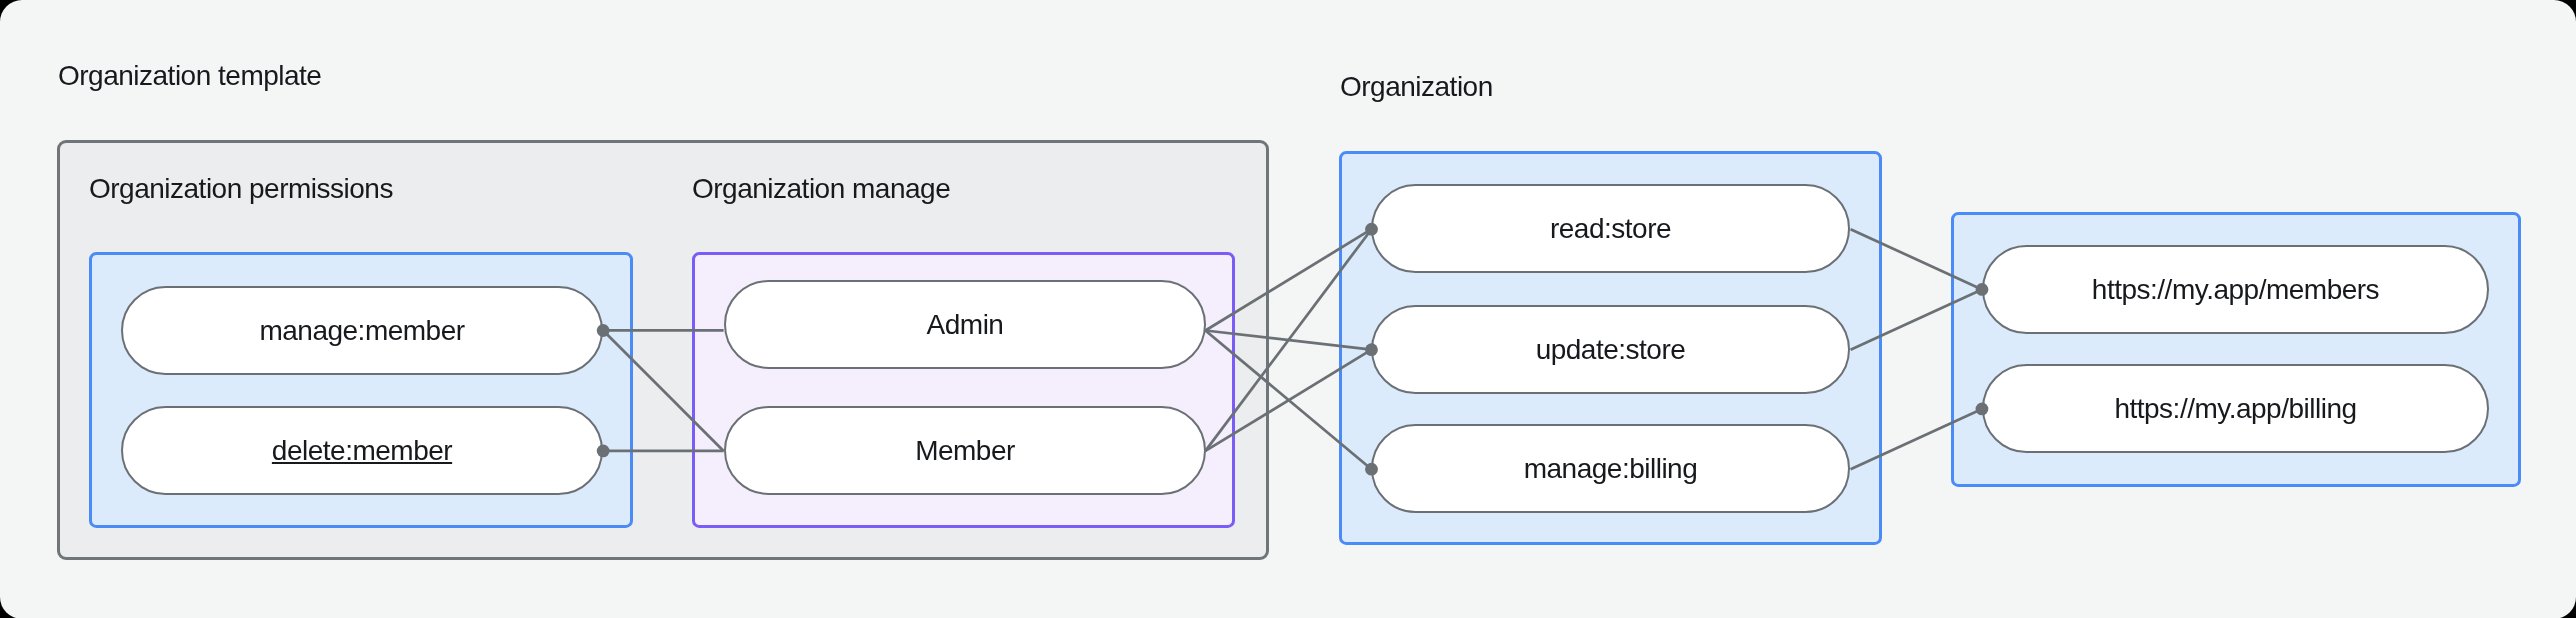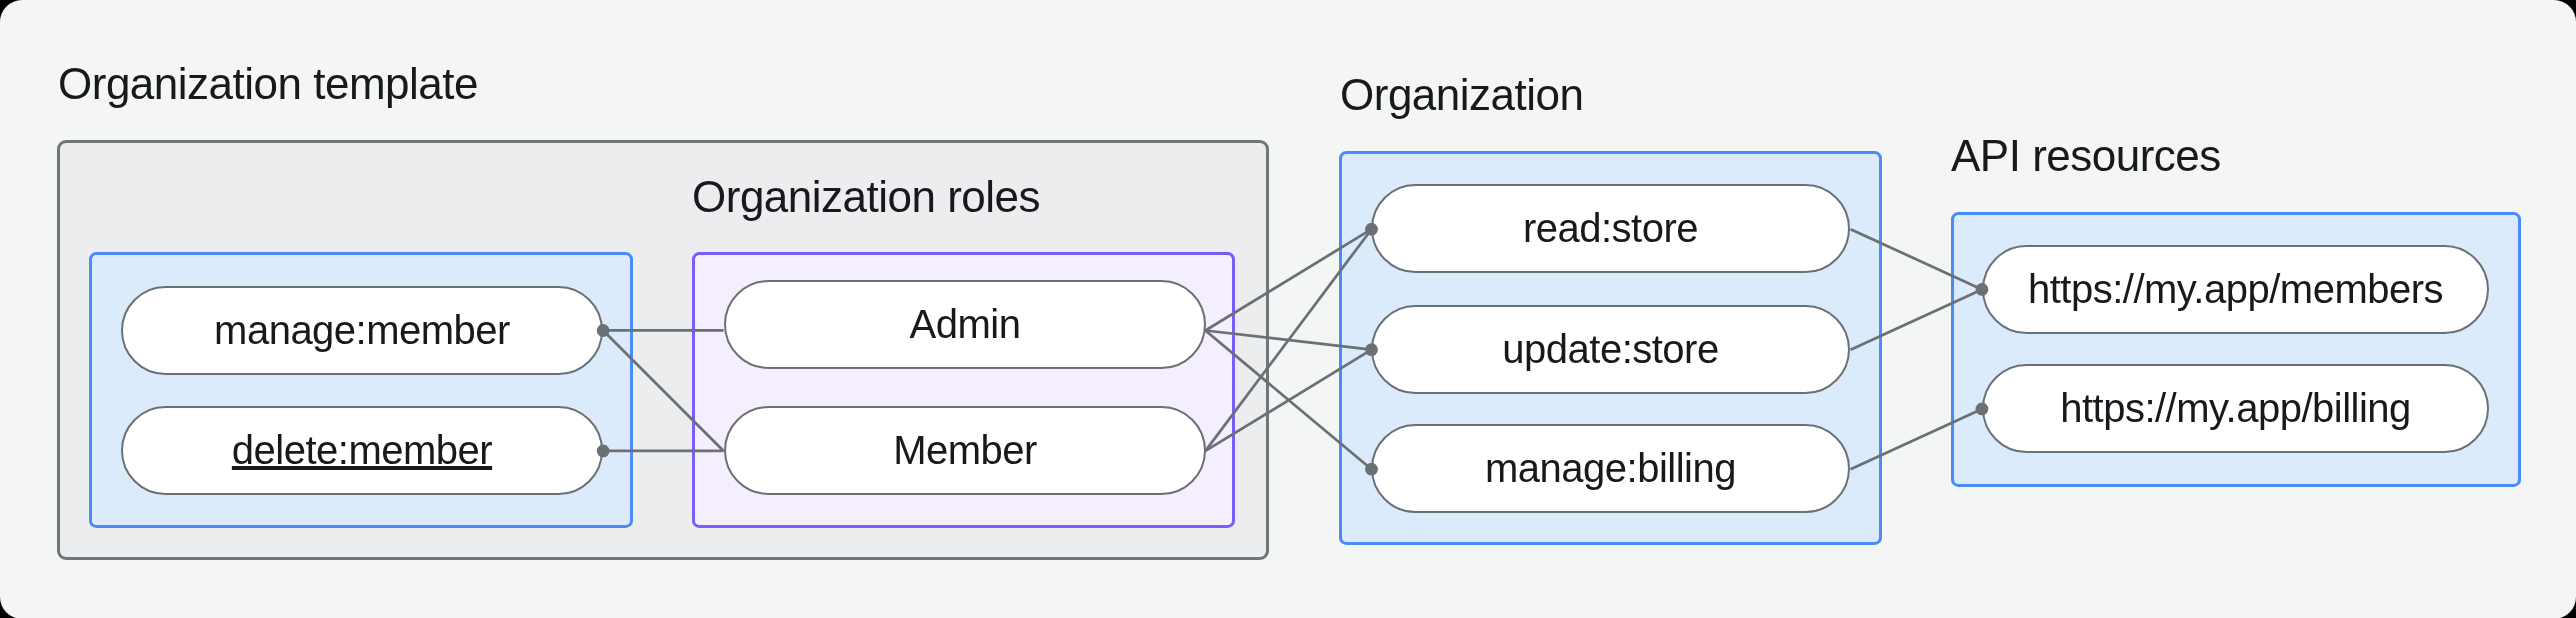--- a/index.html
+++ b/index.html
@@ -11,21 +11,21 @@
   }
   #canvas {
     position: relative;
     width: 2576px; height: 619px;
     background: #f4f6f6;
     border-radius: 22px;
     overflow: hidden;
   }
   .heading {
     position: absolute;
-    font-size: 44px;
+    font-size: 28px;
     line-height: 1;
     letter-spacing: -0.5px;
     color: #17191c;
     white-space: nowrap;
   }
   .group-box {
     position: absolute;
     border-radius: 7.3px;
   }
   #org-template-box {
@@ -56,21 +56,21 @@
   }
   .pill {
     position: absolute;
     height: 89px;
     background: #ffffff;
     border: 2.7px solid #6b7075;
     border-radius: 45px;
     display: flex;
     align-items: center;
     justify-content: center;
-    font-size: 40px;
+    font-size: 28px;
     letter-spacing: -0.5px;
     white-space: nowrap;
   }
   #pill-invite      { left: 121px;  top: 286px; width: 482px; }
   #pill-delete      { left: 121px;  top: 406px; width: 482px; text-decoration: underline; }
   #pill-admin       { left: 724px;  top: 280px; width: 482px; }
   #pill-member      { left: 724px;  top: 406px; width: 482px; }
   #pill-read        { left: 1371px; top: 184px; width: 479px; }
   #pill-update      { left: 1371px; top: 305px; width: 479px; }
   #pill-manage      { left: 1371px; top: 424px; width: 479px; }
@@ -82,25 +82,25 @@
     pointer-events: none;
   }
 </style>
 </head>
 <body>
 
 <div id="canvas">
 
   <div class="heading" style="left:58px; top:62px;">Organization template</div>
   <div class="heading" style="left:1340px; top:73px;">Organization</div>
-  <div class="heading" style="left:1951px; top:134px;">API resources</div>
 
   <div class="group-box" id="org-template-box"></div>
 
-  <div class="heading" style="left:692px; top:175px;">Organization roles</div>
+  <div class="heading" style="left:89px; top:175px;">Organization permissions</div>
+  <div class="heading" style="left:692px; top:175px;">Organization manage</div>
 
   <div class="group-box" id="org-permissions-box"></div>
   <div class="group-box" id="org-roles-box"></div>
   <div class="group-box" id="permissions-box"></div>
   <div class="group-box" id="api-resources-box"></div>
 
   <div class="pill" id="pill-invite">manage:member</div>
   <div class="pill" id="pill-delete">delete:member</div>
   <div class="pill" id="pill-admin">Admin</div>
   <div class="pill" id="pill-member">Member</div>

